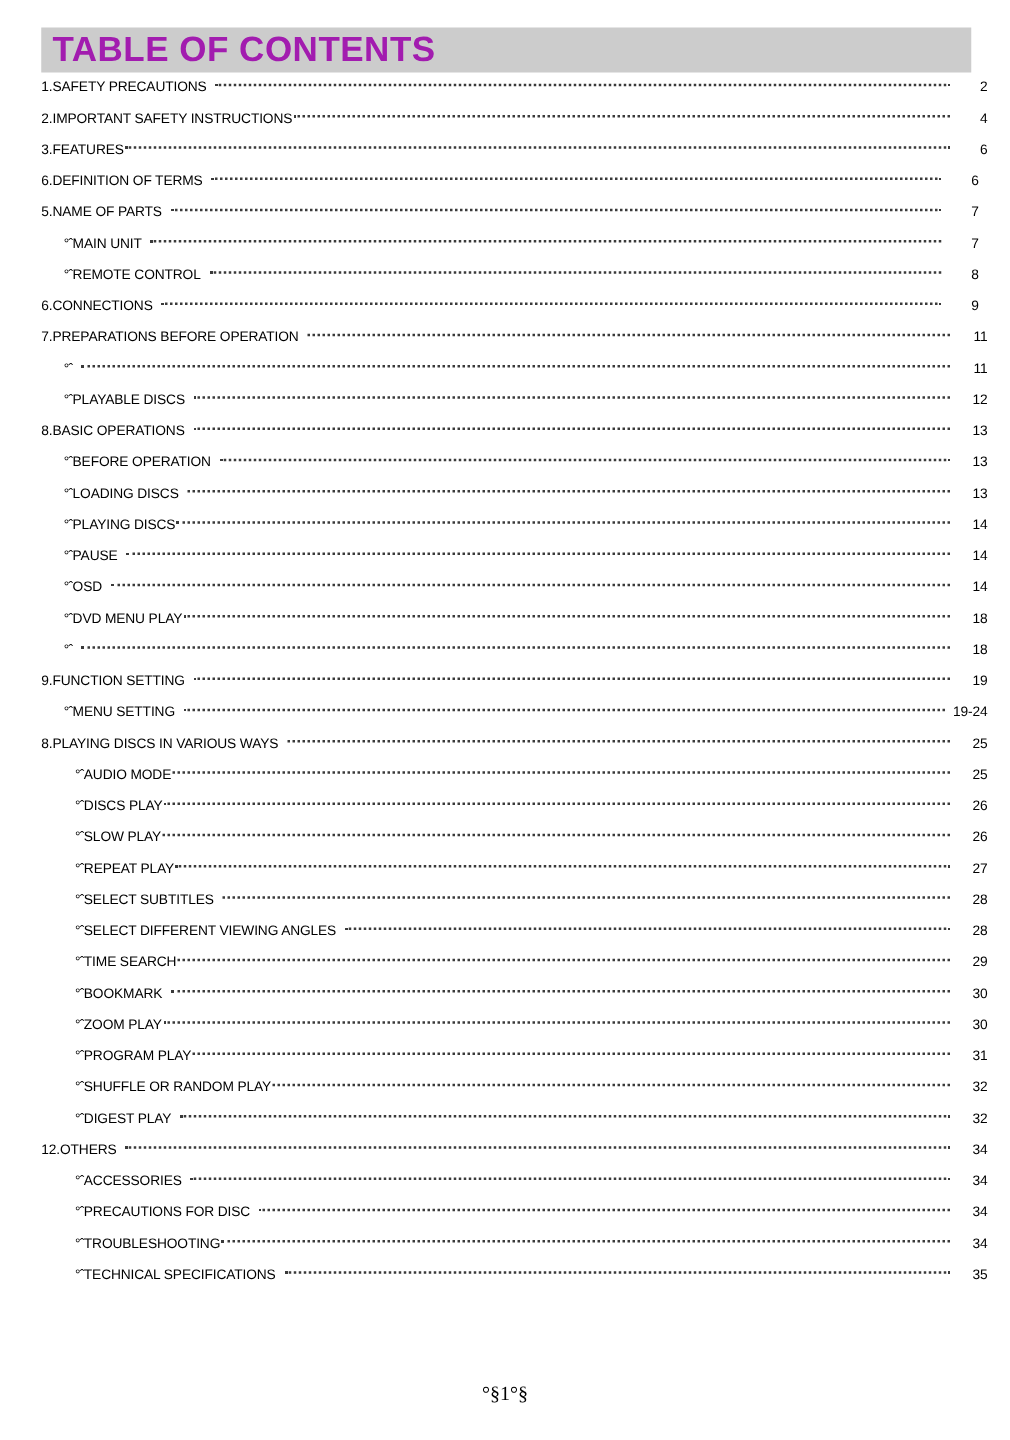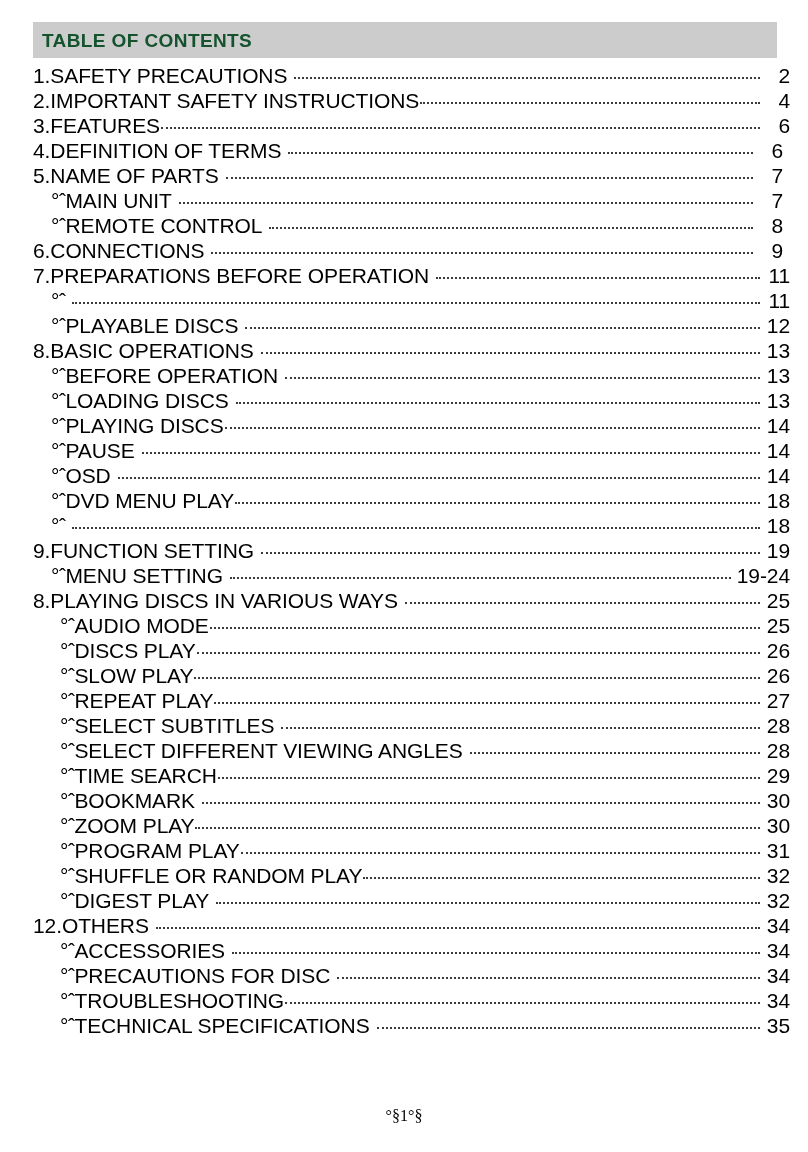--- a/index.html
+++ b/index.html
@@ -22,40 +22,40 @@
     left: 33px;
     top: 22px;
     width: 744px;
     height: 36px;
     background: #cccccc;
     display: flex;
     align-items: center;
     box-sizing: border-box;
   }
   .toc-header-title {
-    font-size: 19px;
+    font-size: 28px;
     font-weight: bold;
     letter-spacing: 0.4px;
     padding-left: 9px;
     line-height: 1;
-    color: #14532d;
+    color: #a21caf;
   }
 
   
   .toc-list {
     position: absolute;
     left: 0;
     top: 64px;
     width: 808px;
   }
   .toc-row {
     display: flex;
     align-items: baseline;
     height: 25px;
-    font-size: 21px;
+    font-size: 11px;
     letter-spacing: -0.1px;
     white-space: nowrap;
   }
   
   .lvl-main  { padding-left: 33px; }
   .lvl-sub   { padding-left: 51px; }
   .lvl-sub2  { padding-left: 60px; }
 
   .toc-label {
     flex: 0 0 auto;
@@ -116,21 +116,21 @@
       <span class="toc-label">2.IMPORTANT SAFETY INSTRUCTIONS</span>
       <span class="toc-leader tight"></span>
       <span class="toc-page">4</span>
     </div>
     <div class="toc-row lvl-main">
       <span class="toc-label">3.FEATURES</span>
       <span class="toc-leader tight"></span>
       <span class="toc-page">6</span>
     </div>
     <div class="toc-row lvl-main">
-      <span class="toc-label">4.DEFINITION OF TERMS</span>
+      <span class="toc-label">6.DEFINITION OF TERMS</span>
       <span class="toc-leader"></span>
       <span class="toc-page pad-r">6</span>
     </div>
     <div class="toc-row lvl-main">
       <span class="toc-label">5.NAME OF PARTS</span>
       <span class="toc-leader"></span>
       <span class="toc-page pad-r">7</span>
     </div>
     <div class="toc-row lvl-sub">
       <span class="toc-bullet">°ˆ</span>

